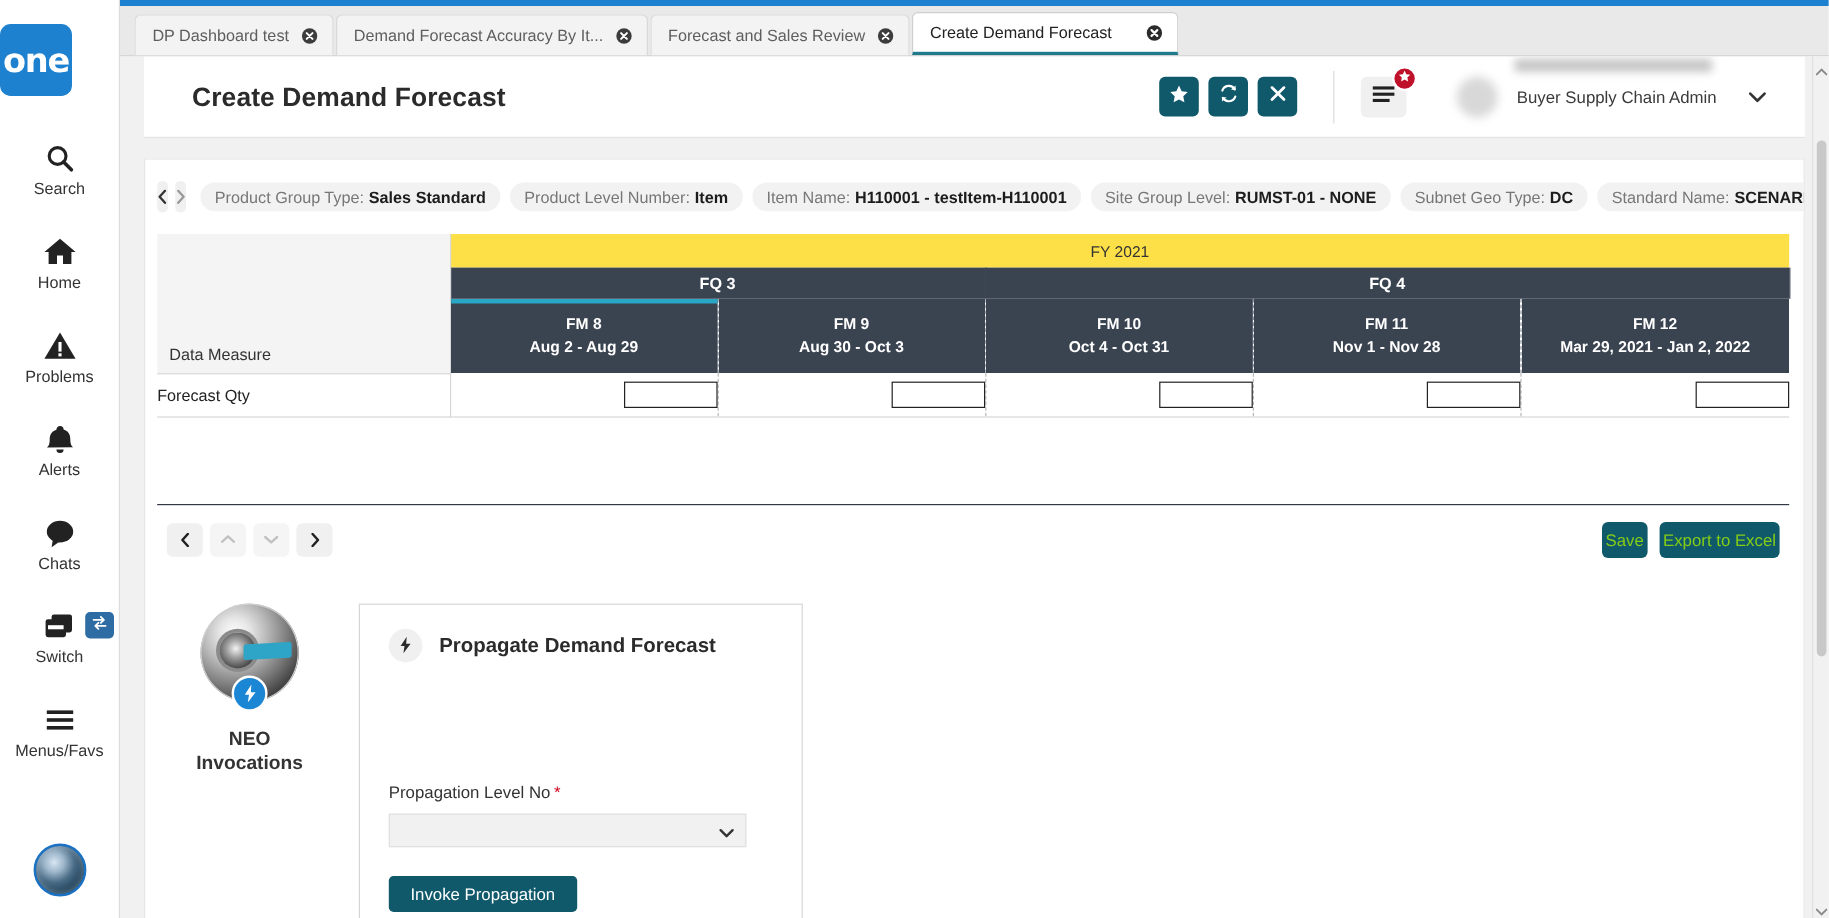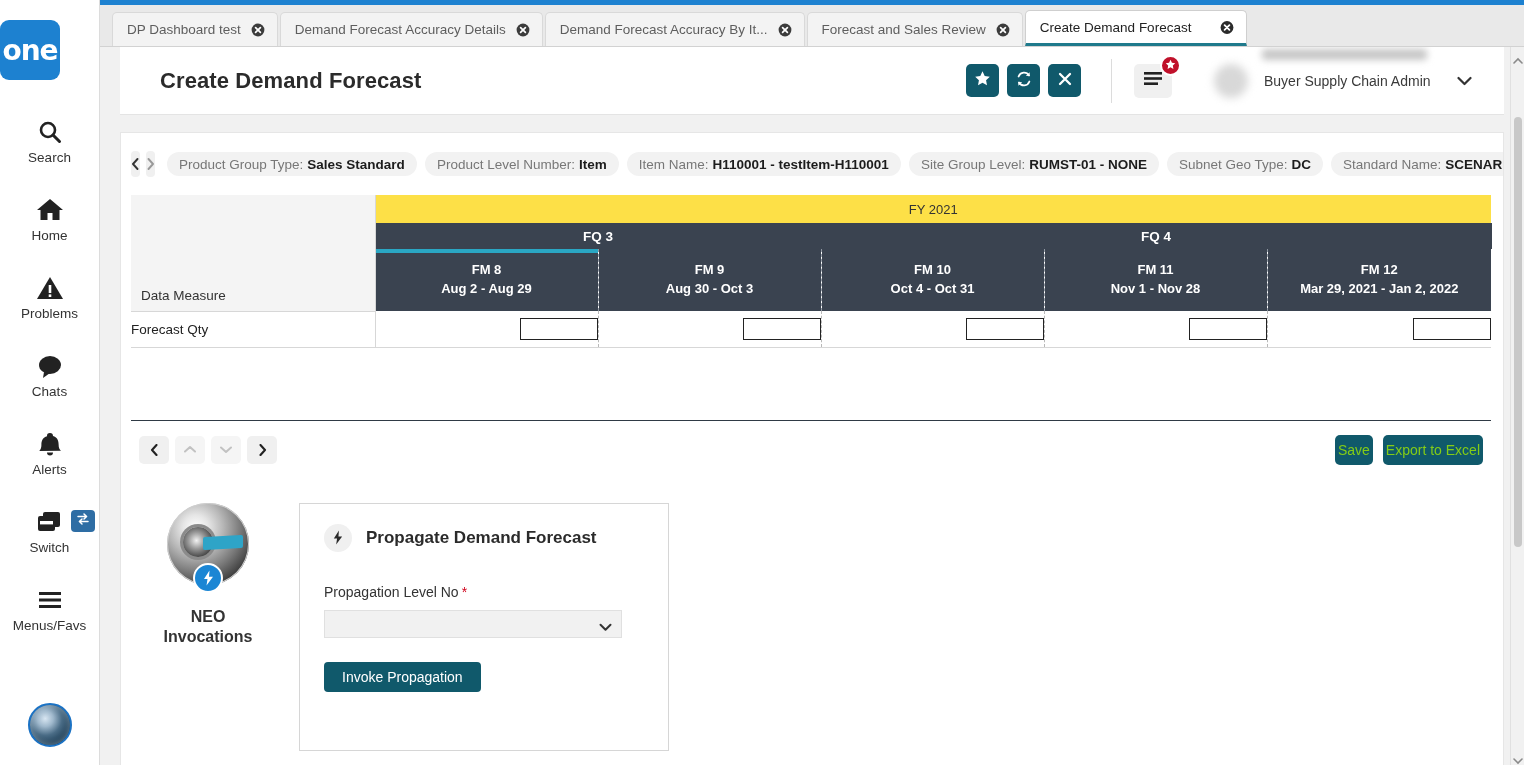--- a/index.html
+++ b/index.html
@@ -213,21 +213,21 @@
   .prop-card {
     width:370px; min-height:248px; border:1px solid #d6d6d6; background:#fff;
     margin-left:16px; padding:20px 24px 26px 24px;
   }
   .prop-head { display:flex; align-items:center; }
   .prop-bolt {
     width:28px; height:28px; border-radius:50%; background:#f0f0f0;
     display:flex; align-items:center; justify-content:center; margin-right:14px;
   }
   .prop-title { font-size:17px; font-weight:700; color:#2b2b2b; }
-  .field-label { margin-top:32px; font-size:14px; color:#333; }
+  .field-label { margin-top:100px; font-size:14px; color:#333; }
   .req { color:#d0021b; margin-left:3px; }
   .sel-wrap { position:relative; margin-top:10px; width:298px; height:28px; }
   select.sel {
     width:298px; height:28px; background:#f1f1f1; border:1px solid #e0e0e0;
     -webkit-appearance:none; appearance:none; padding-left:8px;
     font-size:13px; color:#333; font-family:"Liberation Sans", sans-serif; cursor:pointer;
   }
   .sel-caret { position:absolute; right:10px; top:8px; pointer-events:none; }
   .invoke-btn {
     margin-top:24px; background:#10596b; color:#fff; border:none; border-radius:4px;
@@ -282,36 +282,36 @@
               <path d="M14 2 L27 24 L1 24 Z" fill="#222"></path>
               <rect x="12.7" y="10" width="2.6" height="8" fill="#fff"></rect>
               <rect x="12.7" y="19.4" width="2.6" height="2.6" fill="#fff"></rect>
             </svg>
         </span>
         <span class="rail-label">Problems</span>
       </div>
 
       <div class="rail-item">
         <span class="rail-icon">
+          <svg width="26" height="27" viewBox="0 0 26 27">
+              <path d="M13 2 a3 3 0 0 1 3 3 c4 1.2 5.6 4.4 5.6 8.2 c0 4 1 5.4 2.4 6.6 L2 20 c1.4-1.2 2.4-2.6 2.4-6.6 C4.4 9.6 6 6.4 10 5.2 a3 3 0 0 1 3-3.2 Z" fill="#222"></path>
+              <path d="M10 21.6 h6 a3 3 0 0 1 -6 0 Z" fill="#222"></path>
+            </svg>
+        </span>
+        <span class="rail-label">Alerts</span>
+      </div>
+
+      <div class="rail-item">
+        <span class="rail-icon">
           <svg width="28" height="26" viewBox="0 0 28 26">
               <ellipse cx="14" cy="12" rx="11" ry="9" fill="#222"></ellipse>
               <path d="M8 19 L7 25 L14 20 Z" fill="#222"></path>
             </svg>
         </span>
         <span class="rail-label">Chats</span>
-      </div>
-
-      <div class="rail-item">
-        <span class="rail-icon">
-          <svg width="26" height="27" viewBox="0 0 26 27">
-              <path d="M13 2 a3 3 0 0 1 3 3 c4 1.2 5.6 4.4 5.6 8.2 c0 4 1 5.4 2.4 6.6 L2 20 c1.4-1.2 2.4-2.6 2.4-6.6 C4.4 9.6 6 6.4 10 5.2 a3 3 0 0 1 3-3.2 Z" fill="#222"></path>
-              <path d="M10 21.6 h6 a3 3 0 0 1 -6 0 Z" fill="#222"></path>
-            </svg>
-        </span>
-        <span class="rail-label">Alerts</span>
       </div>
 
       <div class="rail-item">
         <span class="rail-icon">
           <svg width="30" height="26" viewBox="0 0 30 26">
               <rect x="8" y="3" width="17" height="15" rx="2" fill="#222"></rect>
               <rect x="3" y="7" width="17" height="15" rx="2" fill="#222"></rect>
               <rect x="5" y="12" width="13" height="3.4" fill="#fff"></rect>
             </svg>
         </span>
@@ -338,29 +338,20 @@
       </div>
     </div>
 
     <div class="rail-avatar"></div>
   </div>
 
   <div class="topstrip"></div>
   <div class="tabbar">
     <div class="tab">
       <span>DP Dashboard test</span>
-      <span class="tab-close">
-        <svg width="14" height="14" viewBox="0 0 14 14">
-            <circle cx="7" cy="7" r="6.4" fill="#3c3c3c"></circle>
-            <path d="M4.6 4.6 L9.4 9.4 M9.4 4.6 L4.6 9.4" stroke="#fff" stroke-width="1.7" stroke-linecap="round"></path>
-          </svg>
-      </span>
-    </div>
-    <div class="tab">
-      <span>Demand Forecast Accuracy Details</span>
       <span class="tab-close">
         <svg width="14" height="14" viewBox="0 0 14 14">
             <circle cx="7" cy="7" r="6.4" fill="#3c3c3c"></circle>
             <path d="M4.6 4.6 L9.4 9.4 M9.4 4.6 L4.6 9.4" stroke="#fff" stroke-width="1.7" stroke-linecap="round"></path>
           </svg>
       </span>
     </div>
     <div class="tab">
       <span>Demand Forecast Accuracy By It...</span>
       <span class="tab-close">

